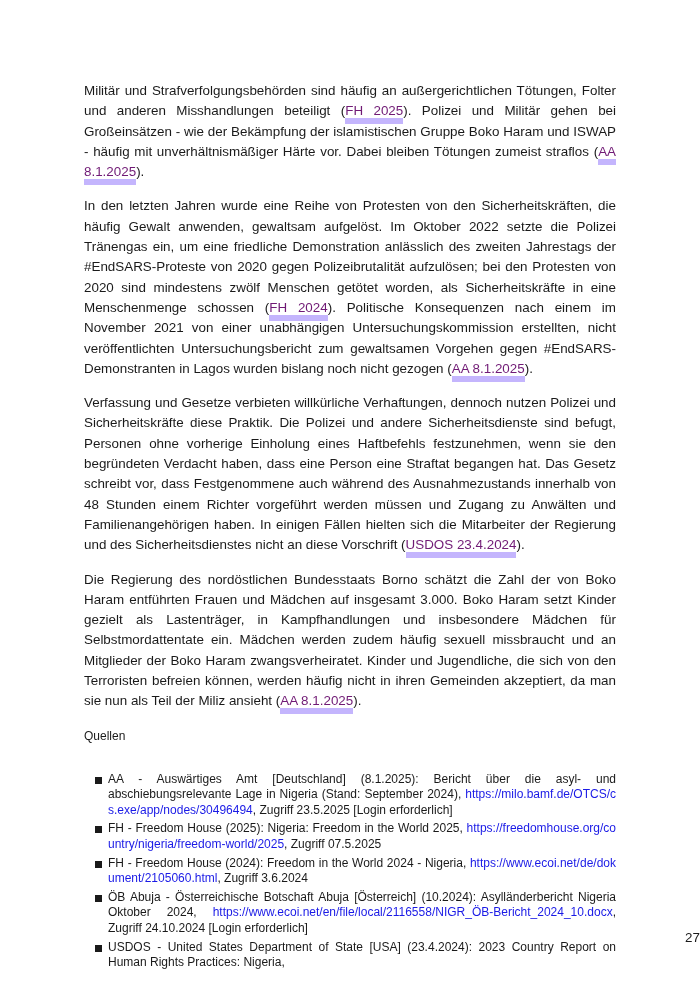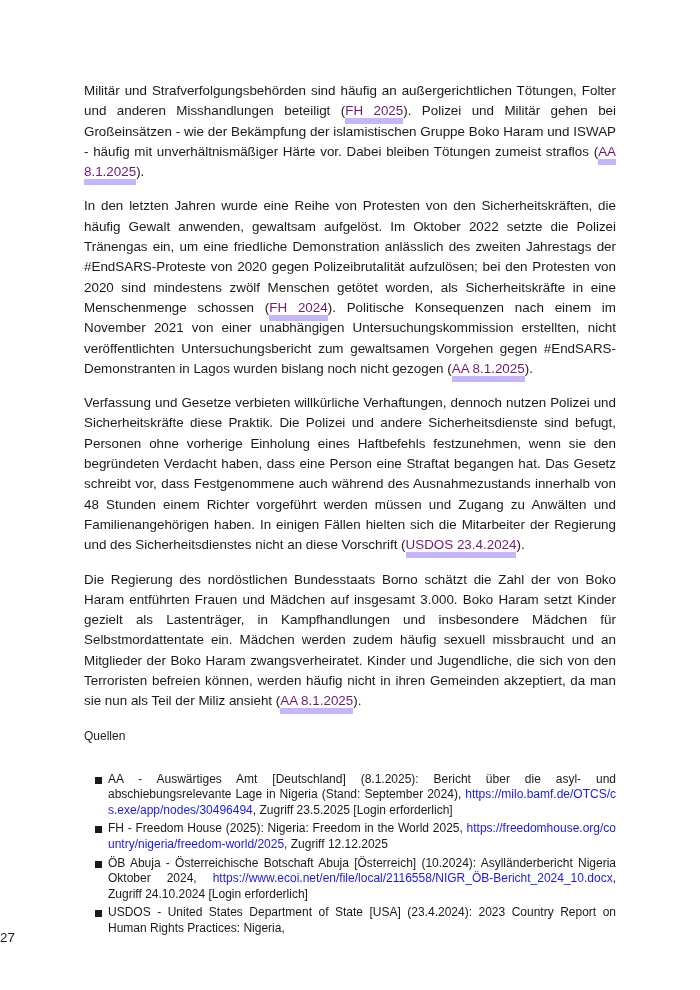--- a/index.html
+++ b/index.html
@@ -63,36 +63,37 @@
     ul.sources li a.url {
       color: #1a1ae6;
       text-decoration: none;
       word-break: break-all;
     }
     .page-number {
       position: absolute;
       top: 930px;
       left: 0;
       width: 700px;
-      text-align: left;
+      text-align: right;
       font-size: 13.4px;
     }
   </style>
 </head>
 <body>
 
 <div class="page">
   <div id="paragraphs">
       <p class="body"><span>Militär und Strafverfolgungsbehörden sind häufig an außergerichtlichen Tötungen, Folter und anderen Misshandlungen beteiligt (</span><a class="cite">FH 2025</a><span>). Polizei und Militär gehen bei Großeinsätzen - wie der Bekämpfung der islamistischen Gruppe Boko Haram und ISWAP - häufig mit unverhältnis­mäßiger Härte vor. Dabei bleiben Tötungen zumeist straflos (</span><a class="cite">AA 8.1.2025</a><span>).</span></p>
       <p class="body"><span>In den letzten Jahren wurde eine Reihe von Protesten von den Sicherheitskräften, die häufig Gewalt anwenden, gewaltsam aufgelöst. Im Oktober 2022 setzte die Polizei Tränengas ein, um eine friedliche Demonstration anlässlich des zweiten Jahrestags der #EndSARS-Proteste von 2020 gegen Polizeibrutalität aufzulösen; bei den Protesten von 2020 sind mindestens zwölf Menschen getötet worden, als Sicherheitskräfte in eine Menschenmenge schossen (</span><a class="cite">FH 2024</a><span>). Politische Konsequenzen nach einem im November 2021 von einer unabhängigen Untersu­chungskommission erstellten, nicht veröffentlichten Untersuchungsbericht zum gewaltsamen Vorgehen gegen #EndSARS-Demonstranten in Lagos wurden bislang noch nicht gezogen (</span><a class="cite">AA 8.1.2025</a><span>).</span></p>
       <p class="body"><span>Verfassung und Gesetze verbieten willkürliche Verhaftungen, dennoch nutzen Polizei und Si­cherheitskräfte diese Praktik. Die Polizei und andere Sicherheitsdienste sind befugt, Personen ohne vorherige Einholung eines Haftbefehls festzunehmen, wenn sie den begründeten Verdacht haben, dass eine Person eine Straftat begangen hat. Das Gesetz schreibt vor, dass Festgenom­mene auch während des Ausnahmezustands innerhalb von 48 Stunden einem Richter vorgeführt werden müssen und Zugang zu Anwälten und Familienangehörigen haben. In einigen Fällen hielten sich die Mitarbeiter der Regierung und des Sicherheitsdienstes nicht an diese Vorschrift (</span><a class="cite">USDOS 23.4.2024</a><span>).</span></p>
       <p class="body"><span>Die Regierung des nordöstlichen Bundesstaats Borno schätzt die Zahl der von Boko Haram entführten Frauen und Mädchen auf insgesamt 3.000. Boko Haram setzt Kinder gezielt als Lastenträger, in Kampfhandlungen und insbesondere Mädchen für Selbstmordattentate ein. Mädchen werden zudem häufig sexuell missbraucht und an Mitglieder der Boko Haram zwangs­verheiratet. Kinder und Jugendliche, die sich von den Terroristen befreien können, werden häufig nicht in ihren Gemeinden akzeptiert, da man sie nun als Teil der Miliz ansieht (</span><a class="cite">AA 8.1.2025</a><span>).</span></p>
     </div>
   <p class="sources-heading">Quellen</p>
   <ul class="sources" id="sources">
       <li><span class="bullet"></span><span>AA - Auswärtiges Amt [Deutschland] (8.1.2025): Bericht über die asyl- und abschiebungsrelevante Lage in Nigeria (Stand: September 2024), </span><a class="url">https://milo.bamf.de/OTCS/cs.exe/app/nodes/30496494</a><span>, Zugriff 23.5.2025 [Login erforderlich]</span></li>
-      <li><span class="bullet"></span><span>FH - Freedom House (2025): Nigeria: Freedom in the World 2025, </span><a class="url">https://freedomhouse.org/country/nigeria/freedom-world/2025</a><span>, Zugriff 12.12.2025</span></li>
+      <li><span class="bullet"></span><span>FH - Freedom House (2025): Nigeria: Freedom in the World 2025, </span><a class="url">https://freedomhouse.org/country/nigeria/freedom-world/2025</a><span>, Zugriff 07.5.2025</span></li>
+      <li><span class="bullet"></span><span>FH - Freedom House (2024): Freedom in the World 2024 - Nigeria, </span><a class="url">https://www.ecoi.net/de/dokument/2105060.html</a><span>, Zugriff 3.6.2024</span></li>
       <li><span class="bullet"></span><span>ÖB Abuja - Österreichische Botschaft Abuja [Österreich] (10.2024): Asylländerbericht Nigeria Oktober 2024, </span><a class="url">https://www.ecoi.net/en/file/local/2116558/NIGR_ÖB-Bericht_2024_10.docx</a><span>, Zugriff 24.10.2024 [Login erforderlich]</span></li>
       <li><span class="bullet"></span><span>USDOS - United States Department of State [USA] (23.4.2024): 2023 Country Report on Human Rights Practices: Nigeria, </span></li>
     </ul>
 </div>
 
 <div class="page-number">27</div>
 
 </body></html>

